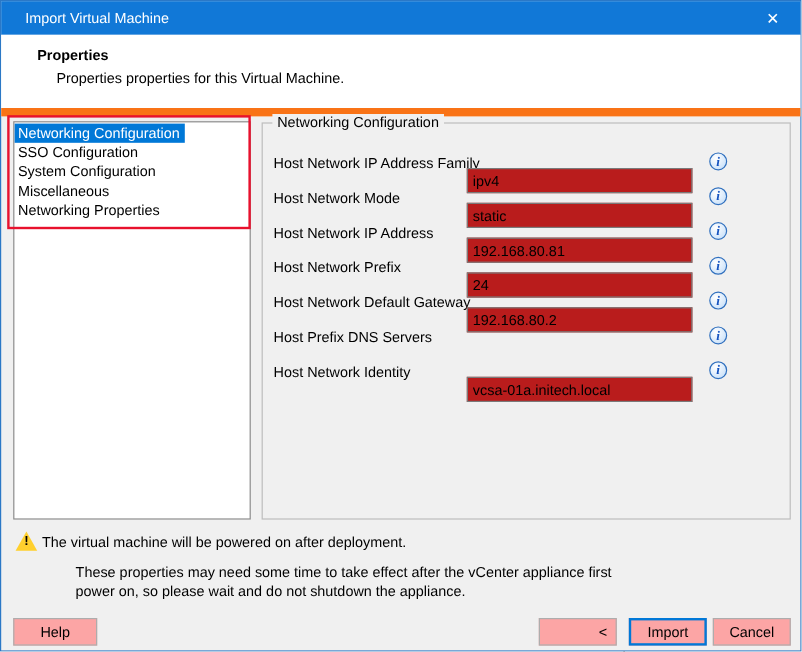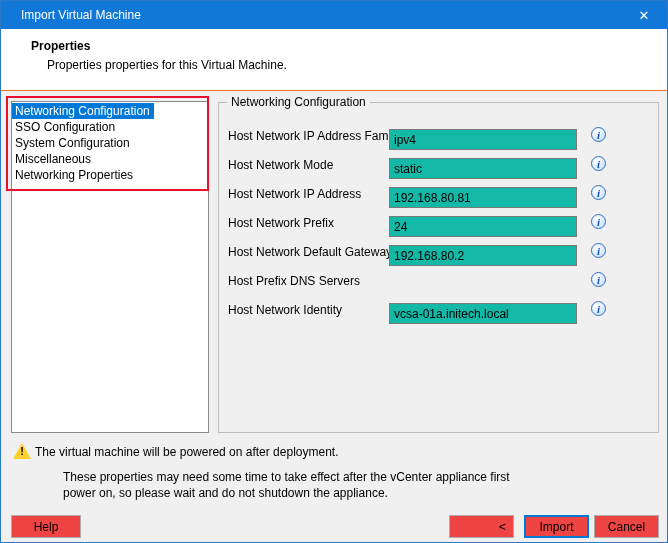--- a/index.html
+++ b/index.html
@@ -11,21 +11,21 @@
   .dialog{position:absolute;inset:0;border:1px solid #2b78c6;box-sizing:border-box;background:#f0f0f0;}
 
   
   .titlebar{position:absolute;top:0;left:0;right:0;height:28px;background:#1178d7;
     display:flex;align-items:center;padding-left:20px;box-sizing:border-box;color:#fff;}
   .titlebar .title{font-size:12px;}
   .close-btn{position:absolute;top:0;right:0;width:46px;height:28px;display:flex;
     align-items:center;justify-content:center;color:#fff;font-size:13px;cursor:default;}
 
   
-  .header{position:absolute;top:28px;left:0;right:0;height:61px;background:#fff;border-bottom:1px solid #f97316;}
+  .header{position:absolute;top:28px;left:0;right:0;height:61px;background:#fff;border-bottom:7px solid #f97316;}
   .h-title{position:absolute;left:30px;top:10px;font-weight:bold;}
   .h-sub{position:absolute;left:46px;top:29px;}
 
   
   .listbox{position:absolute;left:10px;top:100px;width:198px;height:332px;background:#fff;
     border:1px solid #8a8a8a;box-sizing:border-box;padding-top:1px;overflow:hidden;}
   .li{height:16px;line-height:16px;padding:0 3px;white-space:nowrap;}
   .li.selected{background:#0078d7;color:#fff;width:max-content;padding-right:4px;}
 
   
@@ -33,38 +33,38 @@
     border:2px solid #e8112d;box-sizing:border-box;pointer-events:none;z-index:5;}
 
   
   .group{position:absolute;left:217px;top:101px;width:441px;height:331px;
     border:1px solid #bdbdbd;box-sizing:border-box;}
   .group-title{position:absolute;top:-8px;left:8px;background:#f0f0f0;padding:0 4px;}
   .row{position:absolute;left:0;width:100%;height:21px;}
   .row.r0{top:22px}.row.r1{top:51px}.row.r2{top:80px}.row.r3{top:109px}
   .row.r4{top:138px}.row.r5{top:167px}.row.r6{top:196px}
   .flabel{position:absolute;left:9px;top:4px;}
-  .finput{position:absolute;left:170px;top:4px;width:188px;height:21px;box-sizing:border-box;
-    border:1px solid #7a7a7a;background:#14b8a6;padding:0 4px;font-family:"Liberation Sans",sans-serif;font-size:12px;}
+  .finput{position:absolute;left:170px;top:15px;width:188px;height:21px;box-sizing:border-box;
+    border:1px solid #7a7a7a;background:#b91c1c;padding:0 4px;font-family:"Liberation Sans",sans-serif;font-size:12px;}
   .info-icon{position:absolute;left:372px;top:2px;width:15px;height:15px;border-radius:50%;
     border:1px solid #2f6fbe;background:radial-gradient(circle at 35% 30%, #ffffff 0%, #cfe4fa 75%);
     color:#1553c0;font-family:"Liberation Serif",serif;font-style:italic;font-weight:bold;
     font-size:11px;line-height:14px;text-align:center;box-sizing:border-box;cursor:default;}
 
   
   .warn-icon{position:absolute;left:12px;top:442px;width:18px;height:16px;}
   .warn-tri{position:absolute;left:0;top:0;width:0;height:0;
     border-left:9px solid transparent;border-right:9px solid transparent;border-bottom:16px solid #ffd02e;}
   .warn-bang{position:absolute;left:0;top:2px;width:18px;text-align:center;
     font-weight:bold;font-size:11px;color:#000;}
   .warn-text{position:absolute;left:34px;top:444px;}
   .note{position:absolute;left:30px;top:468px;width:452px;line-height:16px;margin-left:32px;}
 
   
-  .btn{position:absolute;top:514px;height:23px;background:#ef4444;border:1px solid #adadad;
+  .btn{position:absolute;top:514px;height:23px;background:#fca5a5;border:1px solid #adadad;
     font-family:"Liberation Sans",sans-serif;font-size:12px;text-align:center;line-height:21px;
     box-sizing:border-box;cursor:default;}
   .btn-help{left:10px;width:70px;}
   .btn-back{left:448px;width:65px;padding-left:48px;}
   .btn-import{left:523px;width:65px;border:2px solid #0078d7;line-height:19px;}
   .btn-cancel{left:593px;width:65px;}
 </style>
 </head>
 <body>
 

